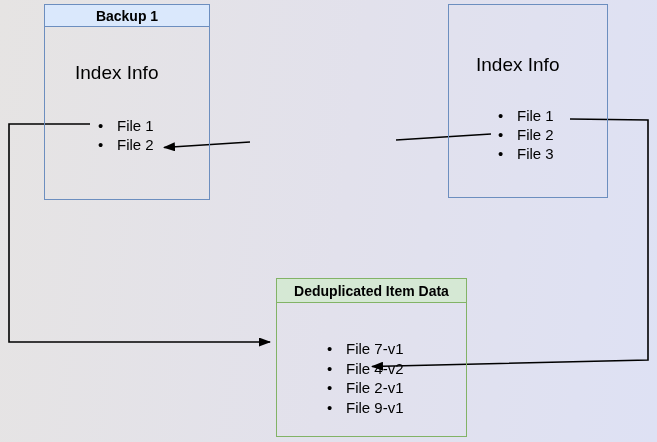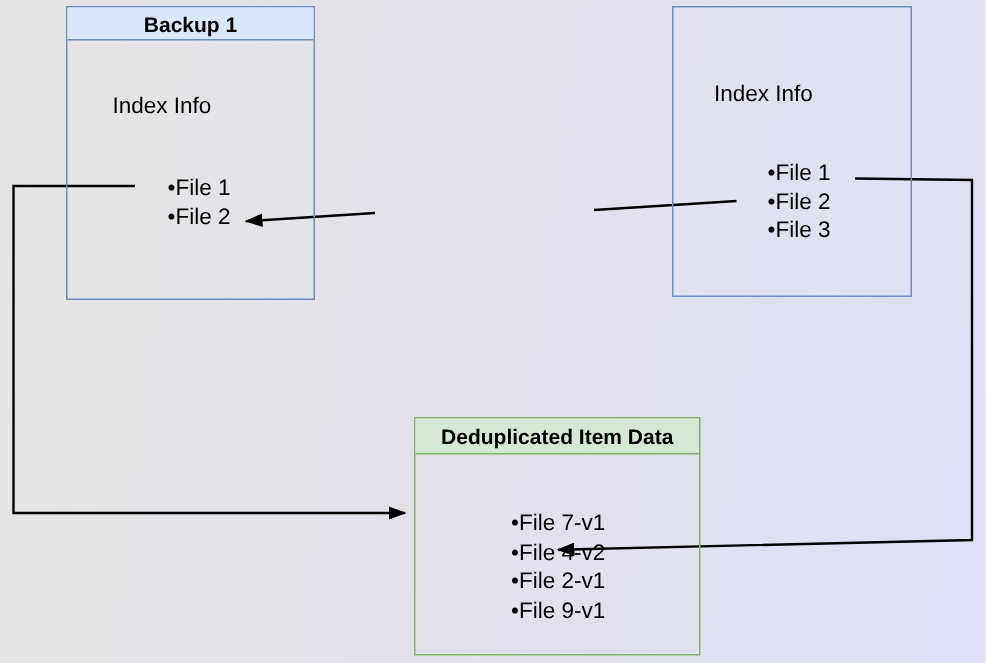--- a/index.html
+++ b/index.html
@@ -17,21 +17,20 @@
   .arrow-layer {
     position: absolute;
     left: 0; top: 0;
     width: 657px; height: 442px;
     pointer-events: none;
   }
   .box {
     position: absolute;
     box-sizing: border-box;
     background: transparent;
-    text-align: right;
   }
   .box.blue  { border: 1px solid #6c8ebf; }
   .box.green { border: 1px solid #82b366; margin-left: 48px; }
   .box-header {
     display: flex;
     align-items: center;
     justify-content: center;
     font-weight: bold;
     font-size: 14px;
     box-sizing: border-box;
@@ -41,21 +40,21 @@
     background: #dae8fc;
     border-bottom: 1px solid #6c8ebf;
   }
   .green .box-header {
     height: 24px;
     background: #d5e8d4;
     border-bottom: 1px solid #82b366;
   }
   .subtitle {
     position: absolute;
-    font-size: 15px;
+    font-size: 19px;
     white-space: nowrap;
   }
   .bullet-list {
     position: absolute;
     font-size: 15px;
   }
   .bullet-item {
     display: flex;
     line-height: 19px;
     white-space: nowrap;

